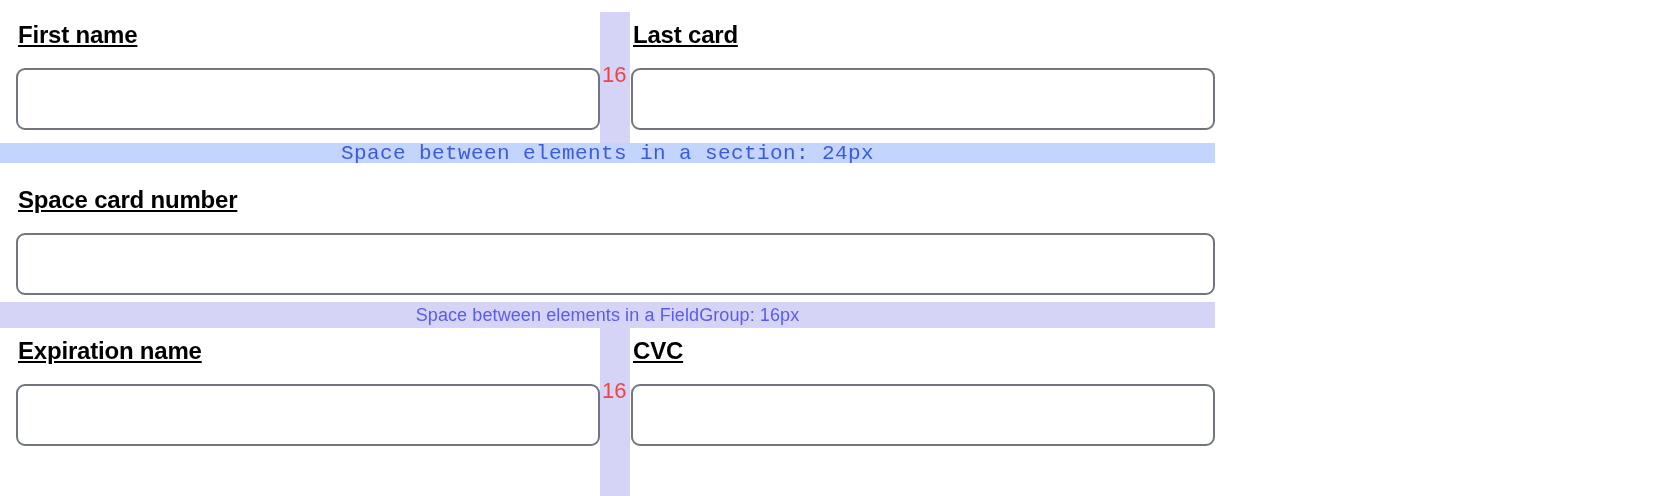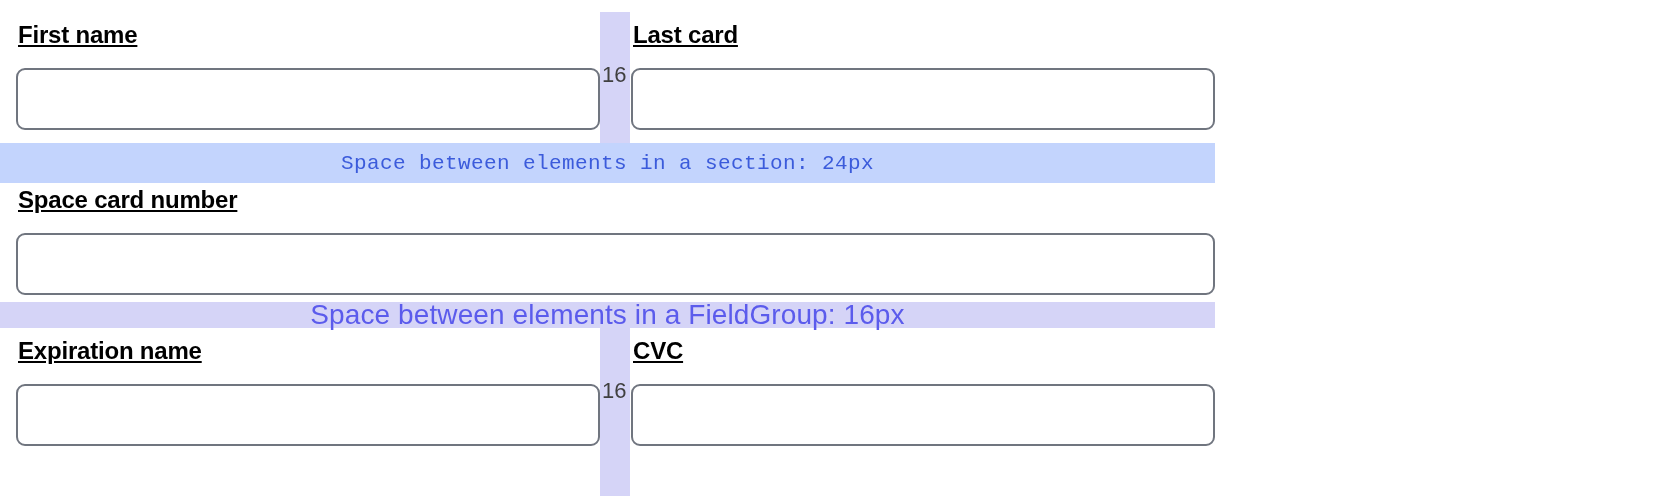--- a/index.html
+++ b/index.html
@@ -74,36 +74,36 @@
     font-size: 21px;
     color: #3b5bdb;
     letter-spacing: 0.4px;
     white-space: nowrap;
   }
   .space-band-group {
     background: #d5d4f7;
   }
   .space-band-group .band-text {
     font-family: "Liberation Sans", sans-serif;
-    font-size: 28px;
+    font-size: 18px;
     color: #5b5bec;
     letter-spacing: 0.1px;
     white-space: nowrap;
   }
 
   
   .gutter {
     position: absolute;
     background: #d5d4f7;
   }
   .gutter-label {
     position: absolute;
     font-family: "Liberation Sans", sans-serif;
     font-size: 22px;
-    color: #404040;
+    color: #ef4444;
     line-height: 22px;
     white-space: nowrap;
   }
 </style>
 </head>
 <body>
 
 <div class="canvas">
 
   <div class="gutter" style="left:600px; top:12px; width:30px; height:133px;"></div>
@@ -112,21 +112,21 @@
   <div class="field" style="left:16px; top:20px; width:584px;">
     <div class="field-label">First name</div>
     <div class="input-box" style="width:584px;"></div>
   </div>
 
   <div class="field" style="left:631px; top:20px; width:584px;">
     <div class="field-label">Last card</div>
     <div class="input-box" style="width:584px;"></div>
   </div>
 
-  <div class="space-band space-band-section" style="top:143px; width:1215px; height:40px;">
+  <div class="space-band space-band-section" style="top:143px; width:1215px; height:20px;">
     <span class="band-text">Space between elements in a section: 24px</span>
   </div>
 
   <div class="field" style="left:16px; top:185px; width:1199px;">
     <div class="field-label">Space card number</div>
     <div class="input-box" style="width:1199px;"></div>
   </div>
 
   <div class="space-band space-band-group" style="top:302px; width:1215px; height:26px;">
     <span class="band-text">Space between elements in a FieldGroup: 16px</span>

